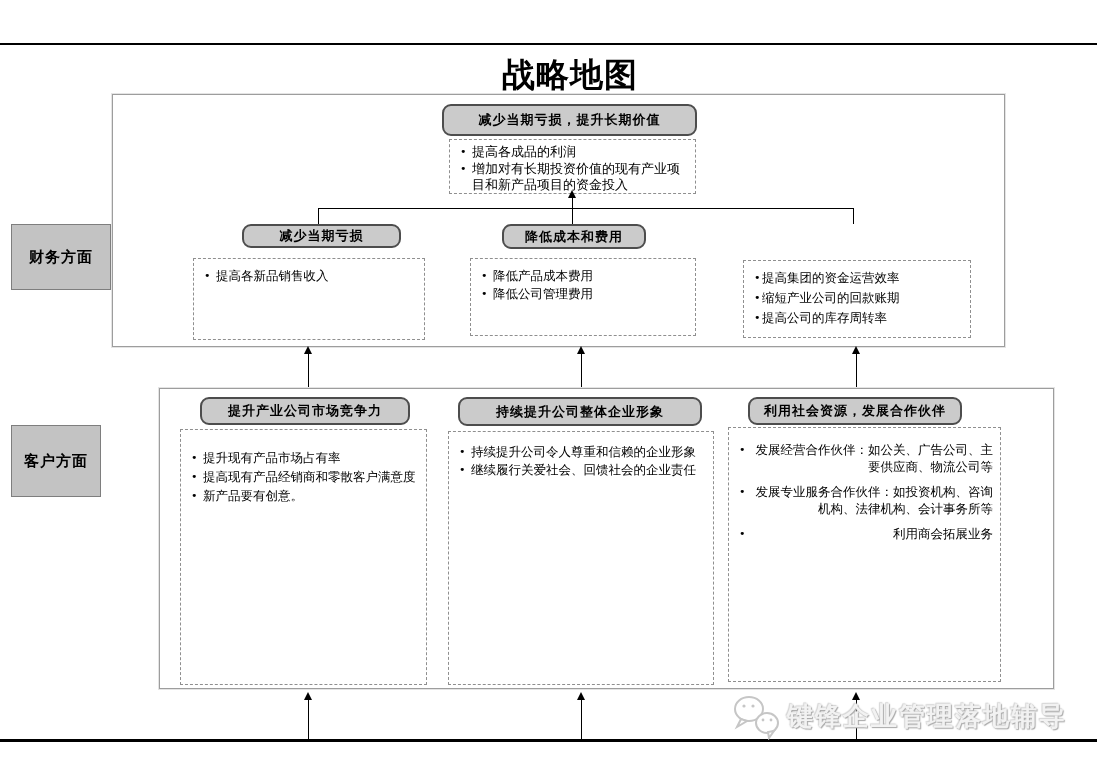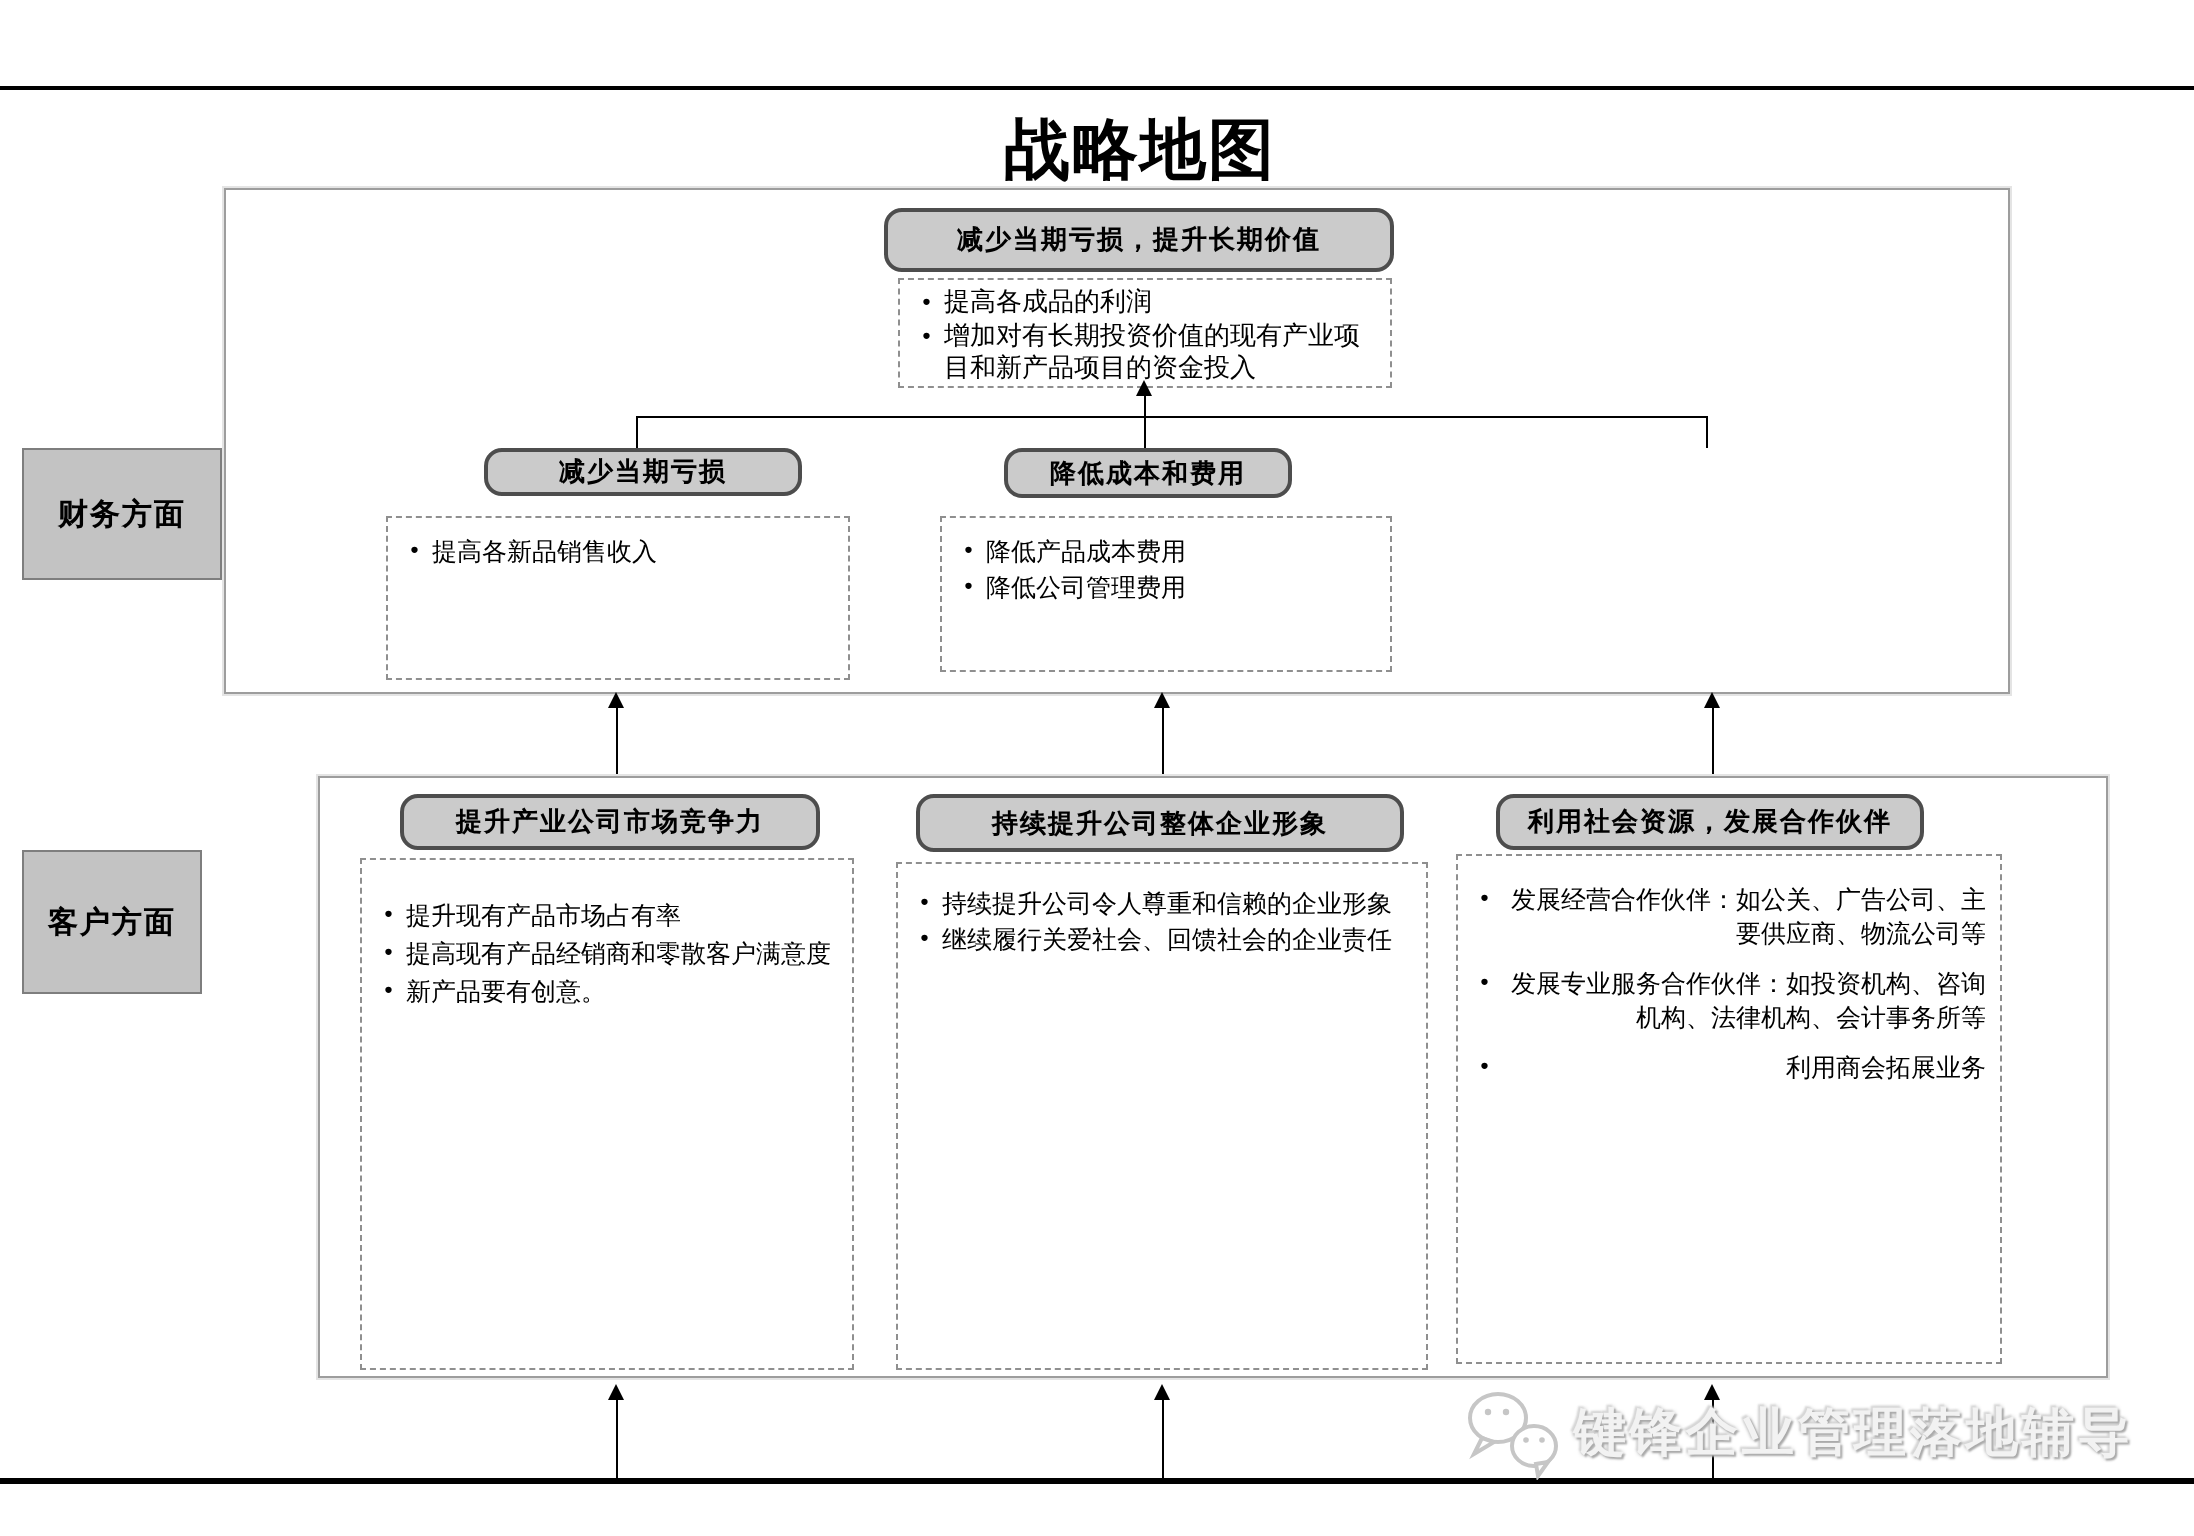--- a/index.html
+++ b/index.html
@@ -116,20 +116,27 @@
     <ul class="bullets">
       <li>提高各新品销售收入</li>
     </ul>
   </div>
   <div class="abs dashed fd2">
     <ul class="bullets">
       <li>降低产品成本费用</li>
       <li>降低公司管理费用</li>
     </ul>
   </div>
+  <div class="abs dashed fd3">
+    <ul class="bullets">
+      <li>提高集团的资金运营效率</li>
+      <li>缩短产业公司的回款账期</li>
+      <li>提高公司的库存周转率</li>
+    </ul>
+  </div>
 
   <div class="abs shaft mid-shaft x1"></div>
   <div class="abs tri-up mid-head x1h"></div>
   <div class="abs shaft mid-shaft x2"></div>
   <div class="abs tri-up mid-head x2h"></div>
   <div class="abs shaft mid-shaft x3"></div>
   <div class="abs tri-up mid-head x3h"></div>
 
   <div class="abs panel cust-panel"></div>
   <div class="abs side-label cust-label">客户方面</div>

